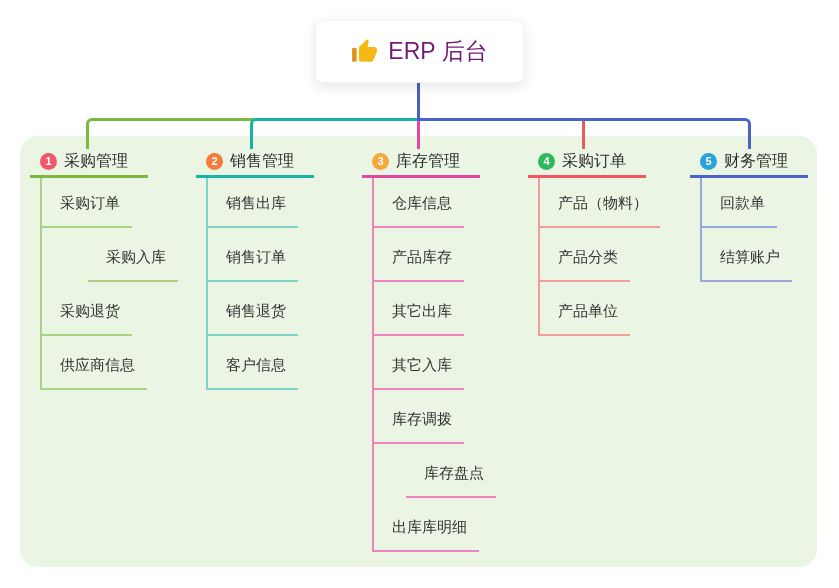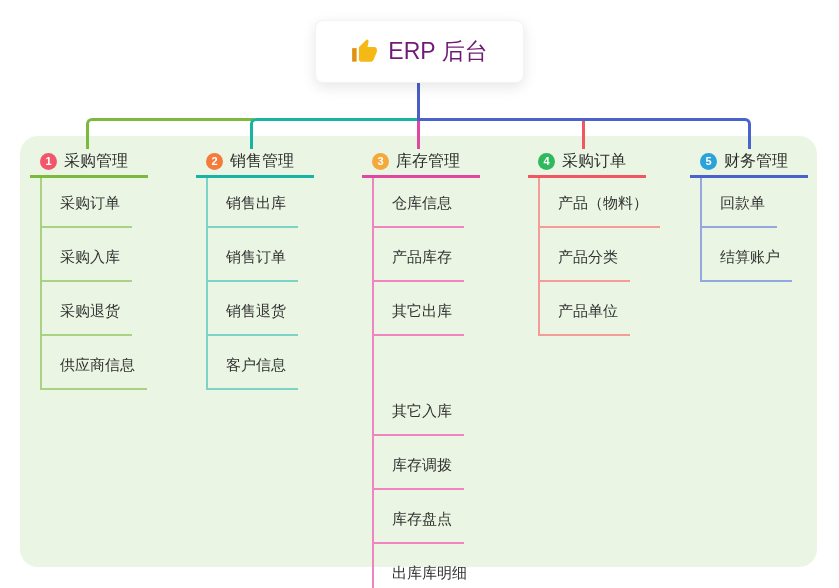--- a/index.html
+++ b/index.html
@@ -72,21 +72,21 @@
 
 <div class="branch" style="left: 30px;">
     <div class="b-title" style="border-bottom-color: rgb(124, 186, 61);">
       <span class="badge" style="background: rgb(242, 86, 107);">1</span>
       <span class="b-label">采购管理</span>
     </div>
     <div class="children" style="border-left-color: rgb(169, 210, 130);">
         <div class="child-row" style="border-bottom-color: rgb(169, 210, 130);">
           <span>采购订单</span>
         </div>
-        <div class="child-row" style="border-bottom-color: rgb(169, 210, 130);">
+        <div class="child-row" style="border-bottom-color: rgb(169, 210, 130); margin-left: 46px;">
           <span>采购入库</span>
         </div>
         <div class="child-row" style="border-bottom-color: rgb(169, 210, 130);">
           <span>采购退货</span>
         </div>
         <div class="child-row" style="border-bottom-color: rgb(169, 210, 130);">
           <span>供应商信息</span>
         </div>
       </div>
   </div>
@@ -118,27 +118,27 @@
     <div class="children" style="border-left-color: rgb(238, 133, 193);">
         <div class="child-row" style="border-bottom-color: rgb(238, 133, 193);">
           <span>仓库信息</span>
         </div>
         <div class="child-row" style="border-bottom-color: rgb(238, 133, 193);">
           <span>产品库存</span>
         </div>
         <div class="child-row" style="border-bottom-color: rgb(238, 133, 193);">
           <span>其它出库</span>
         </div>
-        <div class="child-row" style="border-bottom-color: rgb(238, 133, 193); margin-top: 46px;">
+        <div class="child-row" style="border-bottom-color: rgb(238, 133, 193);">
           <span>其它入库</span>
         </div>
         <div class="child-row" style="border-bottom-color: rgb(238, 133, 193); justify-content: flex-end;">
           <span>库存调拨</span>
         </div>
-        <div class="child-row" style="border-bottom-color: rgb(238, 133, 193);">
+        <div class="child-row" style="border-bottom-color: rgb(238, 133, 193); margin-left: 32px;">
           <span>库存盘点</span>
         </div>
         <div class="child-row" style="border-bottom-color: rgb(238, 133, 193);">
           <span>出库库明细</span>
         </div>
       </div>
   </div>
     <div class="branch" style="left: 528px;">
     <div class="b-title" style="border-bottom-color: rgb(242, 86, 94);">
       <span class="badge" style="background: rgb(45, 185, 92);">4</span>

